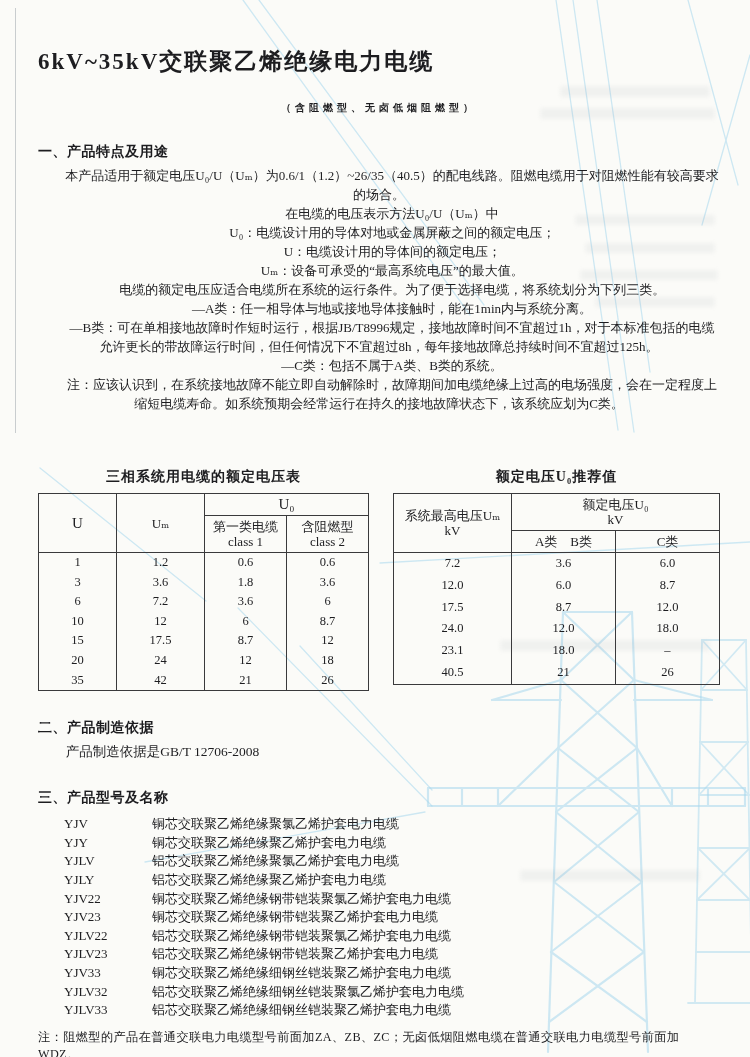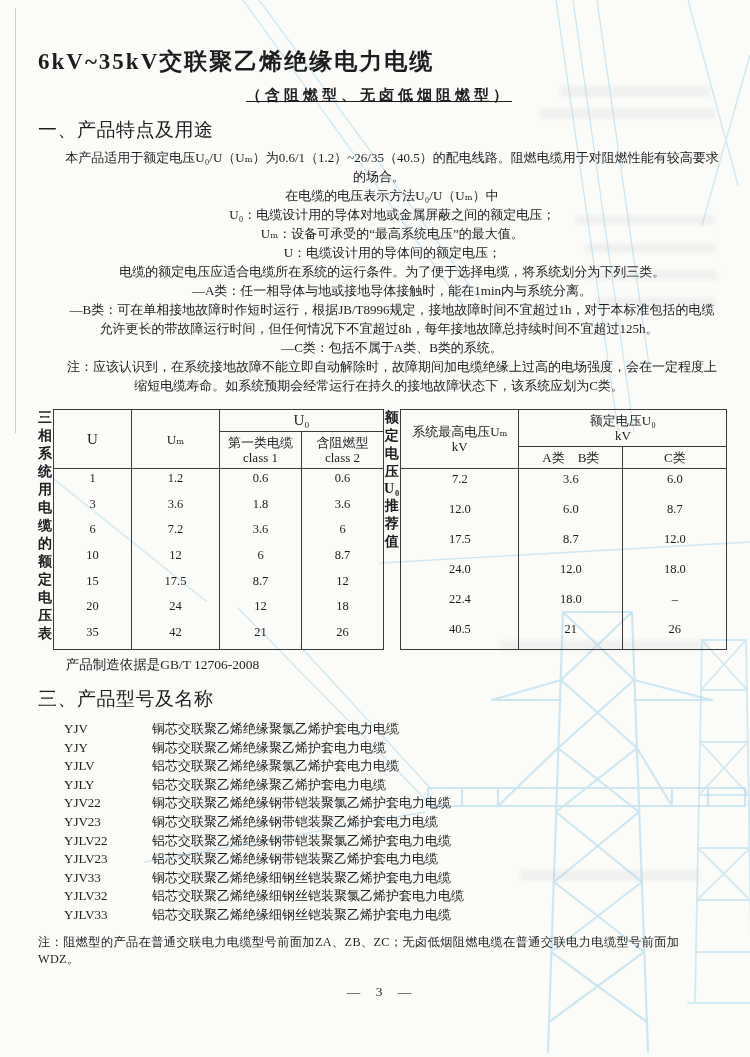--- a/index.html
+++ b/index.html
@@ -11,30 +11,30 @@
   
   .wm{position:absolute;inset:0;z-index:0;pointer-events:none;}
   .scan-edge{position:absolute;left:15px;top:8px;width:1px;height:425px;
     background:rgba(110,120,132,.35);}
   .smudge{position:absolute;background:rgba(145,155,168,.10);
     border-radius:3px;filter:blur(2px);}
   
   .page{position:absolute;inset:0;z-index:1;padding:0 30px 0 38px;box-sizing:border-box;}
   .doc-title{margin-top:46px;font-size:23px;font-weight:bold;
     letter-spacing:2px;}
-  .doc-subtitle{margin-top:9px;text-align:center;font-size:15px;font-weight:bold;
-    letter-spacing:4px;text-decoration:underline;}
-  .sec-heading{margin-top:12px;font-size:19px;font-weight:normal;letter-spacing:.5px;}
+  .doc-subtitle{margin-top:24px;text-align:center;font-size:10px;font-weight:bold;
+    letter-spacing:4px;}
+  .sec-heading{margin-top:28px;font-size:14px;font-weight:bold;letter-spacing:.5px;}
   .body-text{margin-top:5px;font-size:13px;line-height:19px;}
   .body-text p{margin:0;text-align:center;}
   p.indent{text-indent:2em;}
   p.def{padding-left:2.05em;}
   
   .tables-row{display:flex;justify-content:space-between;margin-top:14px;}
-  .tbl-block{display:flex;flex-direction:row;}
+  .tbl-block{display:flex;flex-direction:column;margin-top:41px;}
   .tbl-title{text-align:center;font-size:14px;font-weight:bold;margin-bottom:7px;
     letter-spacing:1px;}
   table{border-collapse:collapse;table-layout:fixed;}
   table,th,td{border:1px solid #3a3a3c;}
   table{border-width:1.5px;}
   th,td{padding:0;text-align:center;font-weight:normal;font-size:13px;}
   thead th{line-height:15px;padding:3px 2px;}
   tbody td{border-top:none;border-bottom:none;vertical-align:top;}
   .t-left{width:330px;}
   .t-left col.c1{width:78px;} .t-left col.c2{width:88px;}
@@ -122,22 +122,22 @@
 <div class="page">
 
   <div class="doc-title">6kV~35kV交联聚乙烯绝缘电力电缆</div>
   <div class="doc-subtitle">（含阻燃型、无卤低烟阻燃型）</div>
 
   <div class="sec-heading">一、产品特点及用途</div>
   <div class="body-text">
     <p class="indent">本产品适用于额定电压U₀/U（Uₘ）为0.6/1（1.2）~26/35（40.5）的配电线路。阻燃电缆用于对阻燃性能有较高要求的场合。</p>
     <p class="indent">在电缆的电压表示方法U₀/U（Uₘ）中</p>
     <p class="def">U₀：电缆设计用的导体对地或金属屏蔽之间的额定电压；</p>
+    <p class="def">U：电缆设计用的导体间的额定电压；</p>
     <p class="def">Uₘ：设备可承受的“最高系统电压”的最大值。</p>
-    <p class="def">U：电缆设计用的导体间的额定电压；</p>
     <p class="def">电缆的额定电压应适合电缆所在系统的运行条件。为了便于选择电缆，将系统划分为下列三类。</p>
     <p class="indent">—A类：任一相导体与地或接地导体接触时，能在1min内与系统分离。</p>
     <p class="indent">—B类：可在单相接地故障时作短时运行，根据JB/T8996规定，接地故障时间不宜超过1h，对于本标准包括的电缆允许更长的带故障运行时间，但任何情况下不宜超过8h，每年接地故障总持续时间不宜超过125h。</p>
     <p class="indent">—C类：包括不属于A类、B类的系统。</p>
     <p class="indent">注：应该认识到，在系统接地故障不能立即自动解除时，故障期间加电缆绝缘上过高的电场强度，会在一定程度上缩短电缆寿命。如系统预期会经常运行在持久的接地故障状态下，该系统应划为C类。</p>
   </div>
 
   <div class="tables-row">
 
     <div class="tbl-block">
@@ -264,35 +264,36 @@
               <td>12.0</td>
             </tr>
 
             <tr>
               <td>24.0</td>
               <td>12.0</td>
               <td>18.0</td>
             </tr>
 
             <tr>
-              <td>22.4</td>
+              <td>23.1</td>
               <td>18.0</td>
               <td>–</td>
             </tr>
 
             <tr>
               <td>40.5</td>
               <td>21</td>
               <td>26</td>
             </tr>
           </tbody>
       </table>
     </div>
   </div>
 
+  <div class="sec-heading">二、产品制造依据</div>
   <div class="s2-body">产品制造依据是GB/T 12706-2008</div>
 
   <div class="sec-heading">三、产品型号及名称</div>
   <div class="models">
 
       <div class="model-row">
         <span class="model-code">YJV</span>
         <span class="model-name">铜芯交联聚乙烯绝缘聚氯乙烯护套电力电缆</span>
       </div>
 

